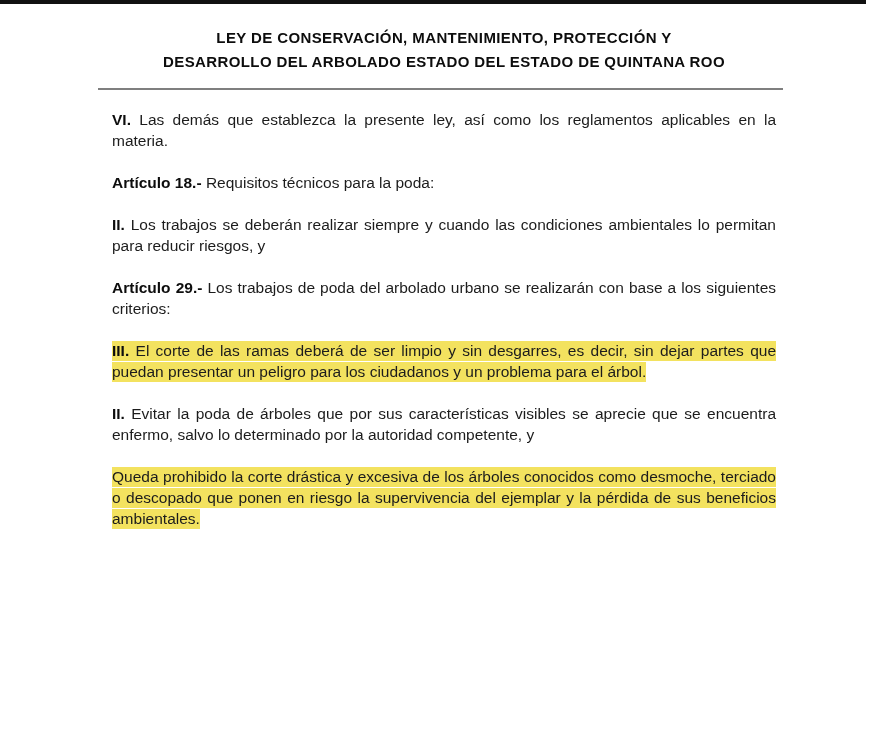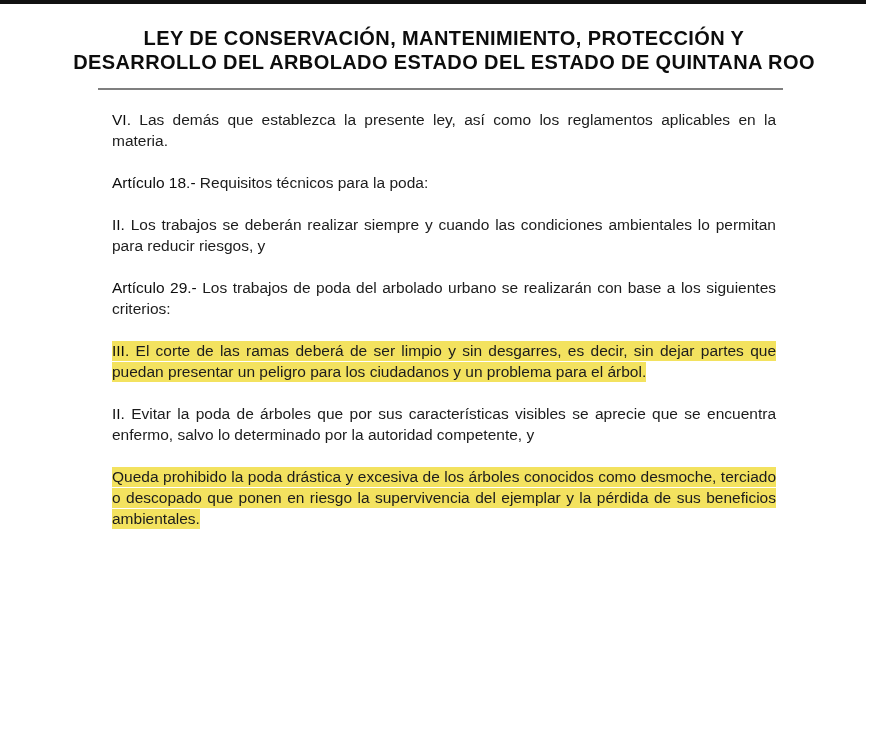--- a/index.html
+++ b/index.html
@@ -23,21 +23,21 @@
     width: 866px;
     height: 4px;
     background: #111111;
   }
   .doc-header {
     padding-top: 26px;
     text-align: center;
   }
   .doc-title {
     margin: 0 60px;
-    font-size: 20px;
+    font-size: 15px;
     font-weight: bold;
     line-height: 24px;
     letter-spacing: 0.4px;
     color: #0d0d0d;
   }
   .title-divider {
     height: 2px;
     background: #7f7f7f;
     border: none;
     margin: 14px 105px 0 98px;
@@ -46,21 +46,21 @@
     padding: 19px 112px 0 112px;
   }
   .para {
     margin: 0 0 21px 0;
     font-size: 15.5px;
     line-height: 21px;
     text-align: justify;
     color: #1c1c1c;
   }
   .para b {
-    font-weight: normal;
+    font-weight: bold;
     color: #0d0d0d;
   }
   .hl {
     background: var(--hl, #f3e25f);
     padding: 1px 0 2px 0;
     box-decoration-break: clone;
     -webkit-box-decoration-break: clone;
   }
 </style>
 </head>
@@ -77,15 +77,15 @@
     <hr class="title-divider">
   </div>
 
   <div class="doc-body">
       <p class="para"><span><b>VI.</b> Las demás que establezca la presente ley, así como los reglamentos aplicables en la materia.</span></p>
       <p class="para"><span><b>Artículo 18.-</b> Requisitos técnicos para la poda:</span></p>
       <p class="para"><span><b>II.</b> Los trabajos se deberán realizar siempre y cuando las condiciones ambientales lo permitan para reducir riesgos, y</span></p>
       <p class="para"><span><b>Artículo 29.-</b> Los trabajos de poda del arbolado urbano se realizarán con base a los siguientes criterios:</span></p>
       <p class="para"><span class="hl"><b>III.</b> El corte de las ramas deberá de ser limpio y sin desgarres, es decir, sin dejar partes que puedan presentar un peligro para los ciudadanos y un problema para el árbol.</span></p>
       <p class="para"><span><b>II.</b> Evitar la poda de árboles que por sus características visibles se aprecie que se encuentra enfermo, salvo lo determinado por la autoridad competente, y</span></p>
-      <p class="para"><span class="hl">Queda prohibido la poda drástica y excesiva de los árboles conocidos como desmoche, terciado o descopado que ponen en riesgo la supervivencia del ejemplar y la pérdida de sus beneficios ambientales.</span></p>
+      <p class="para"><span class="hl">Queda prohibido la corte drástica y excesiva de los árboles conocidos como desmoche, terciado o descopado que ponen en riesgo la supervivencia del ejemplar y la pérdida de sus beneficios ambientales.</span></p>
     </div>
 </div>
 
 </body></html>

